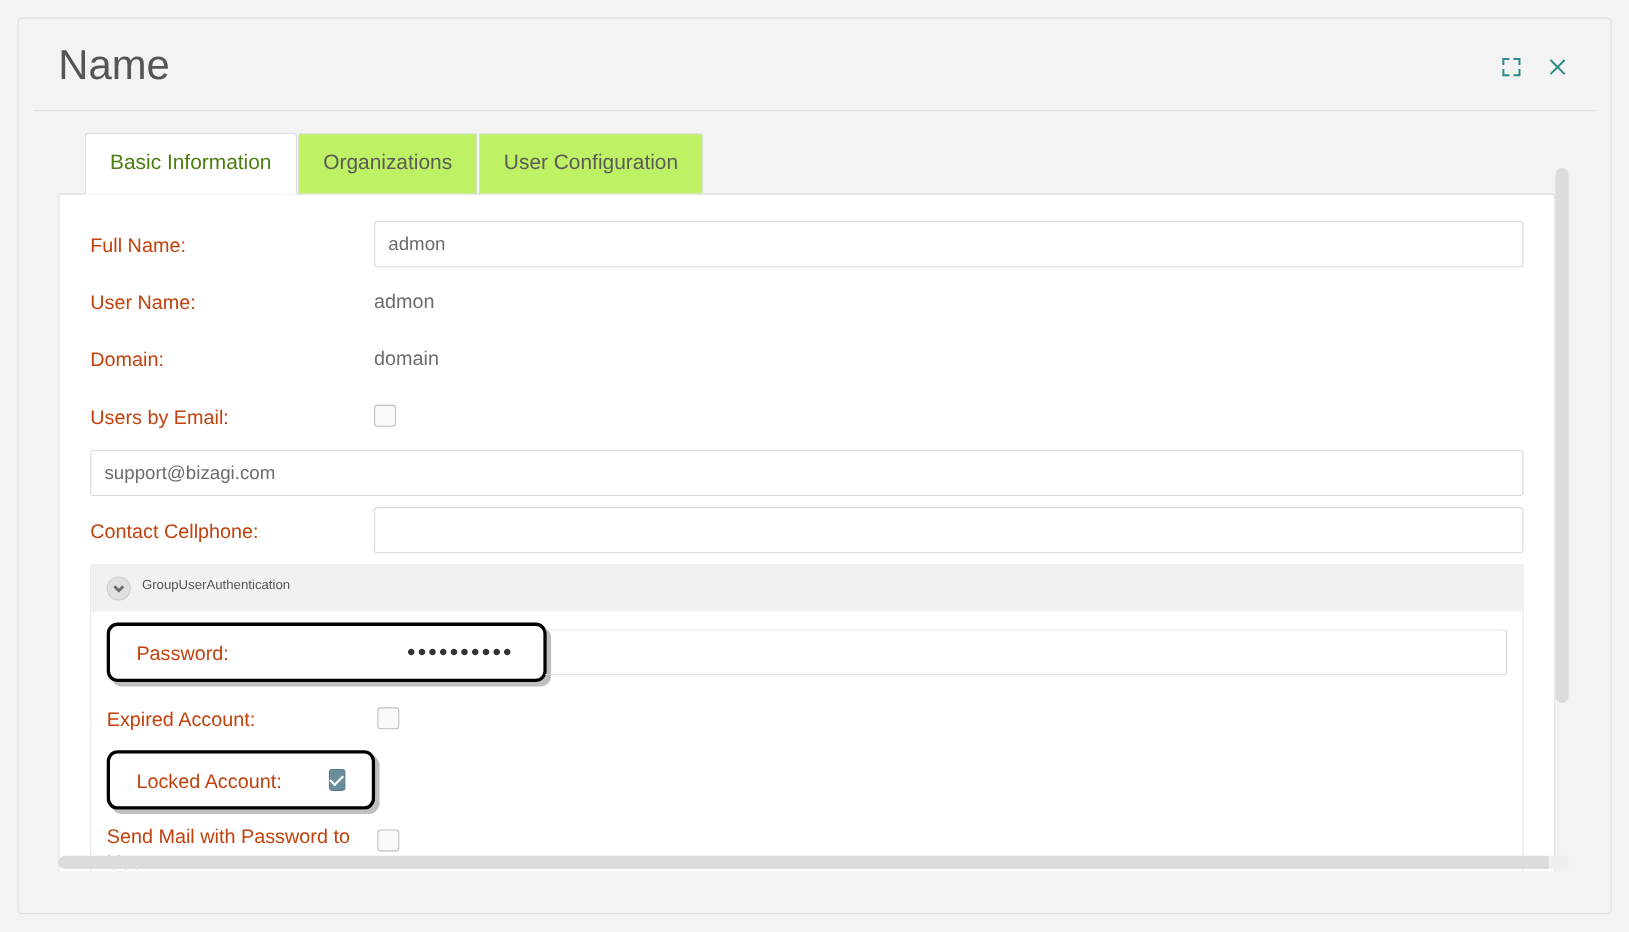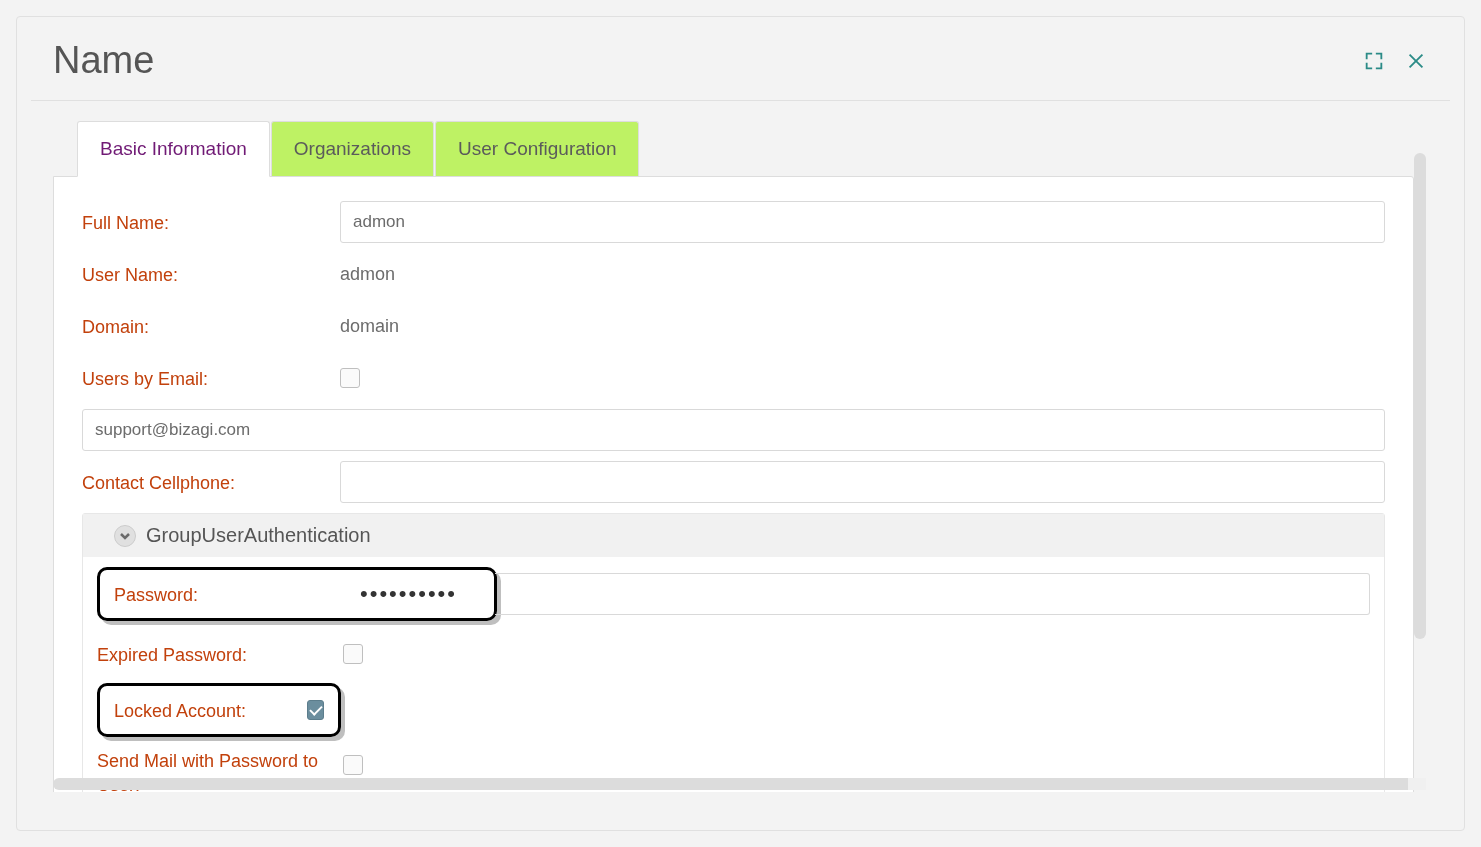--- a/index.html
+++ b/index.html
@@ -57,21 +57,21 @@
     color: #5b5b5b;
     background: #bef264;
     border: 1px solid #ddd;
     border-bottom: none;
     cursor: pointer;
     border-radius: 3px 3px 0 0;
     margin-right: 1px;
   }
   .tab.active {
     background: #fff;
-    color: #701a75;
+    color: #4d7c0f;
     position: relative;
     z-index: 2;
     border-bottom: 1px solid #fff;
     margin-bottom: -1px;
   }
 
   .panel {
     background: #fff;
     border: 1px solid #ddd;
     border-radius: 0 3px 3px 3px;
@@ -130,24 +130,23 @@
   }
 
   .group-section {
     margin-top: 8px;
     border: 1px solid #e7e7e7;
     border-radius: 3px;
   }
   .group-header {
     background: #f1f1f1;
     display: flex;
-    align-items: center;
     gap: 10px;
-    padding: 10px 31px;
-    font-size: 20px;
+    padding: 10px 14px;
+    font-size: 12px;
     color: #555;
   }
   .chevron-circle {
     width: 22px; height: 22px;
     border-radius: 50%;
     background: #e0e0e0;
     border: 1px solid #ccc;
     display: flex; align-items: center; justify-content: center;
     cursor: pointer;
   }
@@ -155,21 +154,21 @@
 
   .group-body {
     padding: 10px 14px;
   }
   .group-body .form-label { width: 246px; }
 
   .highlight-box {
     border: 3px solid #000;
     border-radius: 10px;
     box-shadow: 4px 4px 0 rgba(0,0,0,0.25);
-    padding: 6px 14px;
+    padding: 6px 24px;
     display: flex;
     align-items: center;
     min-height: 54px;
   }
   .highlight-box .form-label { width: 238px; }
 
   .scrollbar-v {
     position: absolute;
     right: 38px;
     top: 136px;
@@ -273,21 +272,21 @@
 
           <div class="form-row" style="margin-bottom:10px;">
             <div class="highlight-box" style="flex:0 0 400px;">
               <div class="form-label">Password:</div>
               <div style="flex:1; font-size:22px; letter-spacing:2px; color:#333; padding-left:8px;">••••••••••</div>
             </div>
             <div style="flex:1; height:42px; border:1px solid #d9d9d9; border-left:none; border-radius:0 3px 3px 0; margin-left:-2px;"></div>
           </div>
 
           <div class="form-row">
-            <div class="form-label">Expired Password:</div>
+            <div class="form-label">Expired Account:</div>
             <div class="checkbox"></div>
           </div>
 
           <div class="form-row" style="margin-bottom:10px;">
             <div class="highlight-box" style="width:244px;">
               <div class="form-label">Locked Account:</div>
               <div class="checkbox checked"></div>
             </div>
           </div>
 

